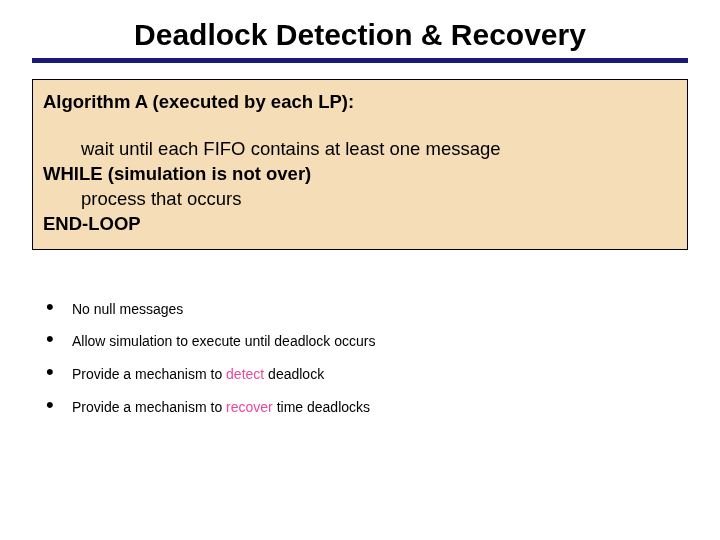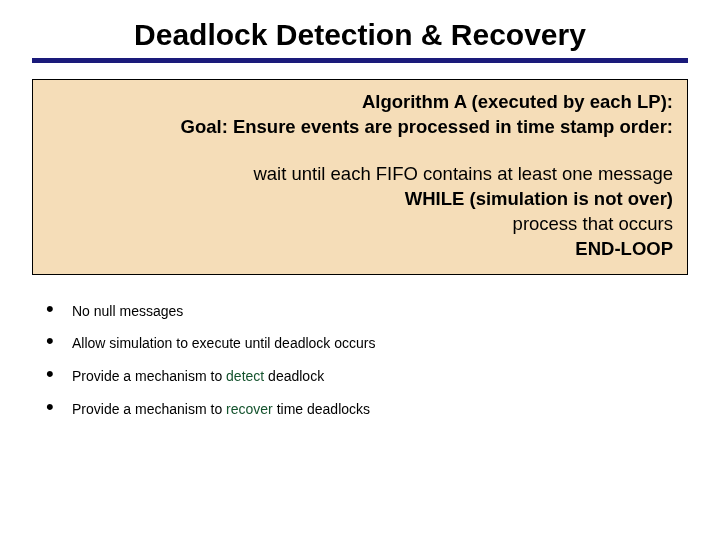--- a/index.html
+++ b/index.html
@@ -24,22 +24,21 @@
   }
   .title-rule {
     height: 5px;
     background: #1a1a7a;
     margin: 0 4px 16px 4px;
   }
   .algo-box {
     border: 1px solid #000;
     background: #f5ddb8;
     padding: 10px 14px 12px 10px;
-    margin: 0 4px 20px 4px;
-    text-align: right;
+    margin: 0 4px 43px 4px;
   }
   .algo-line {
     font-size: 18.5px;
     color: #000;
     line-height: 1.35;
   }
   .algo-line.bold { font-weight: bold; }
   .algo-indent { padding-left: 38px; }
   .algo-gap { height: 22px; }
   .bullets {
@@ -55,33 +54,32 @@
     color: #000;
     width: 26px;
     flex: 0 0 26px;
     line-height: 1.3;
   }
   .bullet-text {
     font-size: 14px;
     color: #000;
     line-height: 1.35;
   }
-  .hl { color: #14532d; }
+  .hl { color: #ec4899; }
 </style>
 </head>
 <body>
 
 <div class="slide">
 
   <div class="title">Deadlock Detection &amp; Recovery</div>
   <div class="title-rule"></div>
 
   <div class="algo-box">
     <div class="algo-line bold">Algorithm A (executed by each LP):</div>
-    <div class="algo-line bold">Goal: Ensure events are processed in time stamp order:</div>
     <div class="algo-gap"></div>
     <div class="algo-line algo-indent">wait until each FIFO contains at least one message</div>
     <div class="algo-line bold">WHILE (simulation is not over)</div>
     <div class="algo-line algo-indent">process that occurs</div>
     <div class="algo-line bold">END-LOOP</div>
   </div>
 
   <div class="bullets">
     <div class="bullet-row">
       <div class="bullet-dot">•</div>

